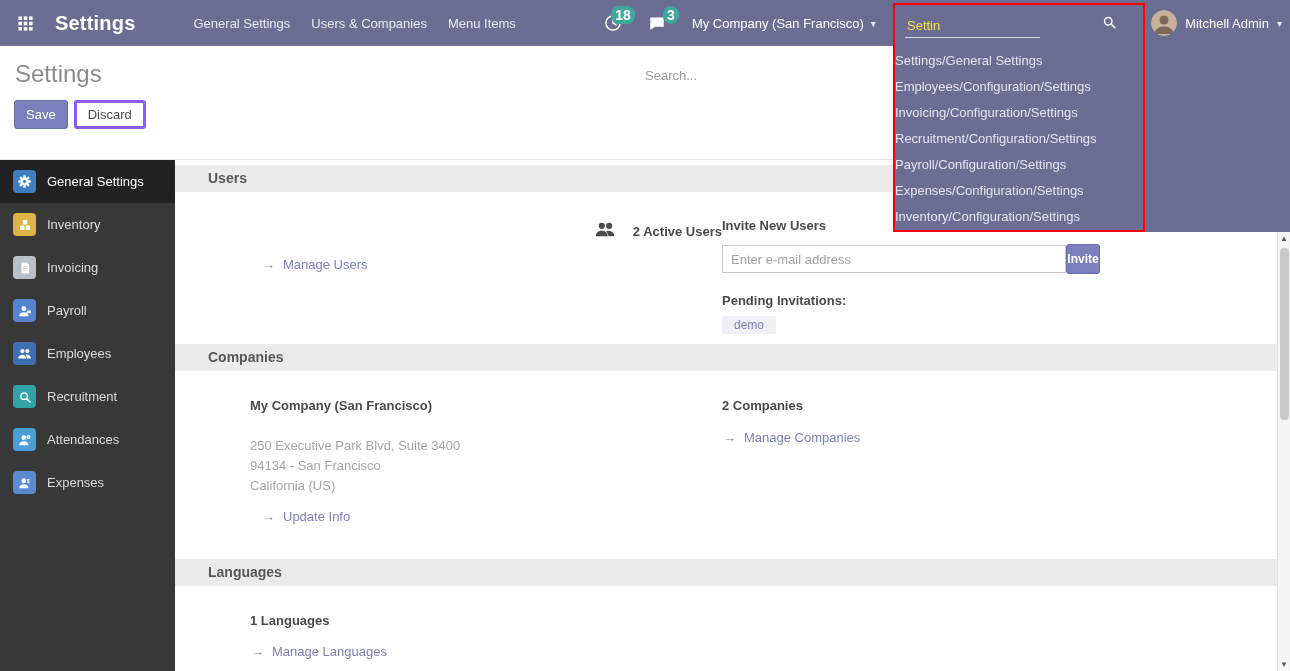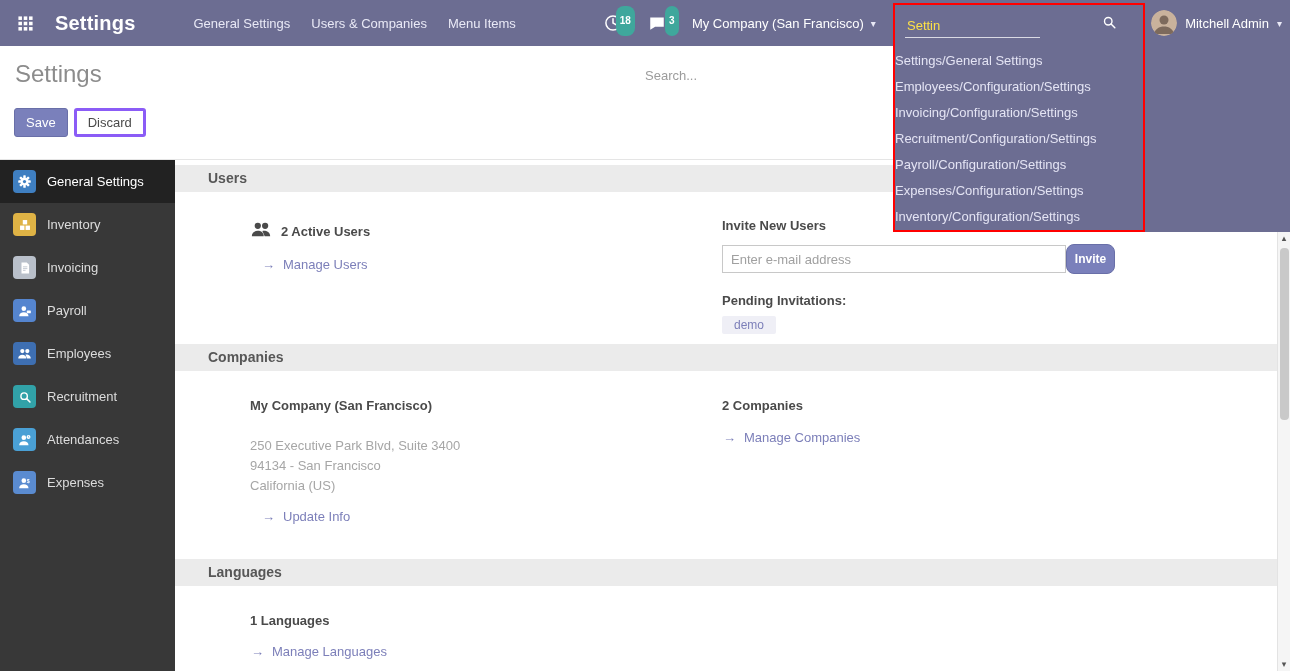--- a/index.html
+++ b/index.html
@@ -20,22 +20,22 @@
   }
   .apps-btn { width: 22px; height: 22px; display: flex; align-items: center; justify-content: center; cursor: pointer; margin: 0 4px; }
   .brand { font-size: 20px; font-weight: bold; margin-left: 15px; letter-spacing: 0.2px; }
   .top-menu { display: flex; gap: 21px; margin-left: 58px; }
   .top-menu .menu-item { font-size: 13px; color: #e9e9f6; cursor: pointer; white-space: nowrap; }
   .systray { display: flex; align-items: center; gap: 22px; margin-left: 86px; }
   .tray-btn { position: relative; width: 22px; height: 22px; display: flex; align-items: center; justify-content: center; cursor: pointer; }
   .badge {
     position: absolute; top: -6px; right: -11px;
     background: var(--badge-bg, #3fa79c); color: #fff;
-    font-size: 10px; font-weight: bold; line-height: 1;
-    padding: 10px 4px; border-radius: 8px; min-width: 14px; text-align: left;
+    font-size: 14px; font-weight: bold; line-height: 1;
+    padding: 2px 4px; border-radius: 8px; min-width: 14px; text-align: left;
   }
   .company-switcher { display: flex; align-items: center; gap: 7px; margin-left: 24px; font-size: 13px; cursor: pointer; white-space: nowrap; }
   .caret { font-size: 10px; color: #e9e9f6; }
   .user-menu { margin-left: auto; display: flex; align-items: center; gap: 8px; cursor: pointer; }
   .avatar { width: 26px; height: 26px; border-radius: 50%; overflow: hidden; flex: none; }
   .user-name { font-size: 13px; white-space: nowrap; }
   
   .ov-search {
     position: absolute; left: 905px; top: 8px; width: 212px; height: 30px;
     display: flex; align-items: flex-end; justify-content: space-between; z-index: 35;
@@ -62,21 +62,21 @@
     position: absolute; left: 893px; top: 3px; width: 252px; height: 229px;
     border: 2px solid var(--annotation-red, #ff0000);
     z-index: 40; pointer-events: none;
   }
   
   .control-panel {
     position: absolute; left: 0; top: 46px; width: 1290px; height: 114px;
     background: #fff; border-bottom: 1px solid #e5e5e5; z-index: 1;
   }
   .page-title { position: absolute; left: 15px; top: 14px; font-size: 24px; color: #8c8c8c; font-weight: normal; }
-  .cp-buttons { position: absolute; left: 14px; top: 62px; display: flex; gap: 6px; }
+  .cp-buttons { position: absolute; left: 14px; top: 54px; display: flex; gap: 6px; }
   .btn { font-size: 13px; padding: 4px 11px; border-radius: 3px; cursor: pointer; font-family: "Liberation Sans", sans-serif; }
   .btn-primary { background: var(--button-bg, #7a80bb); border: 1px solid var(--button-border, #696fa8); color: #fff; }
   .btn-default { background: #fff; border: 3px solid #8b5cf6; color: #4a4a4a; }
   .cp-search {
     position: absolute; left: 645px; top: 18px; width: 240px; height: 22px;
     border: none; outline: none; font-size: 13px; color: #555;
     font-family: "Liberation Sans", sans-serif;
   }
   .cp-search::placeholder { color: #9c9c9c; }
   
@@ -91,33 +91,33 @@
     font-size: 14px; font-weight: bold; color: #575757; padding-left: 33px;
   }
   .sec-header.first { margin-top: 5px; }
   .sec-body { display: flex; padding: 26px 20px 0 75px; }
   .sec-body.users-body { height: 152px; }
   .sec-body.companies-body { height: 188px; padding-top: 27px; }
   .sec-body.languages-body { padding-top: 27px; }
   .col-left { width: 472px; flex: none; }
   .col-right { flex: 1; }
   .bold-label { font-size: 13px; font-weight: bold; color: #4a4a4a; }
-  .icon-text-row { display: flex; align-items: center; gap: 9px; }
+  .icon-text-row { display: flex; align-items: center; gap: 17px; justify-content: flex-end; }
   .link-row { margin: 13px 0 0 12px; font-size: 13px; color: var(--accent, #7c7fb9); cursor: pointer; display: inline-flex; gap: 8px; align-items: center; }
   .link-row.no-indent { margin-left: 1px; }
   .arrow { color: var(--accent, #7c7fb9); font-weight: bold; }
   .invite-row { display: flex; margin-top: 12px; align-items: stretch; }
   .invite-input {
     width: 344px; height: 28px; border: 1px solid #c8c8c8; padding: 0 8px;
     font-size: 13px; color: #555; outline: none; font-family: "Liberation Sans", sans-serif;
   }
   .invite-input::placeholder { color: #a0a0a0; }
   .invite-btn {
-    width: 49px; height: 30px; margin-top: -1px; background: var(--button-bg, #7a80bb);
-    border: 1px solid var(--button-border, #696fa8); border-radius: 8px;
+    width: 34px; height: 30px; margin-top: -1px; background: var(--button-bg, #7a80bb);
+    border: 1px solid var(--button-border, #696fa8); border-radius: 3px;
     color: #fff; font-size: 12px; font-weight: bold; cursor: pointer;
     font-family: "Liberation Sans", sans-serif;
   }
   .pending-label { margin-top: 19px; }
   .pending-tag {
     display: inline-block; margin-top: 8px; padding: 2px 12px;
     background: #efeff6; color: var(--accent, #7c7fb9);
     font-size: 12px; border-radius: 2px; cursor: pointer;
   }
   .address { margin-top: 23px; font-size: 13px; color: #a6a6a6; line-height: 20px; }

